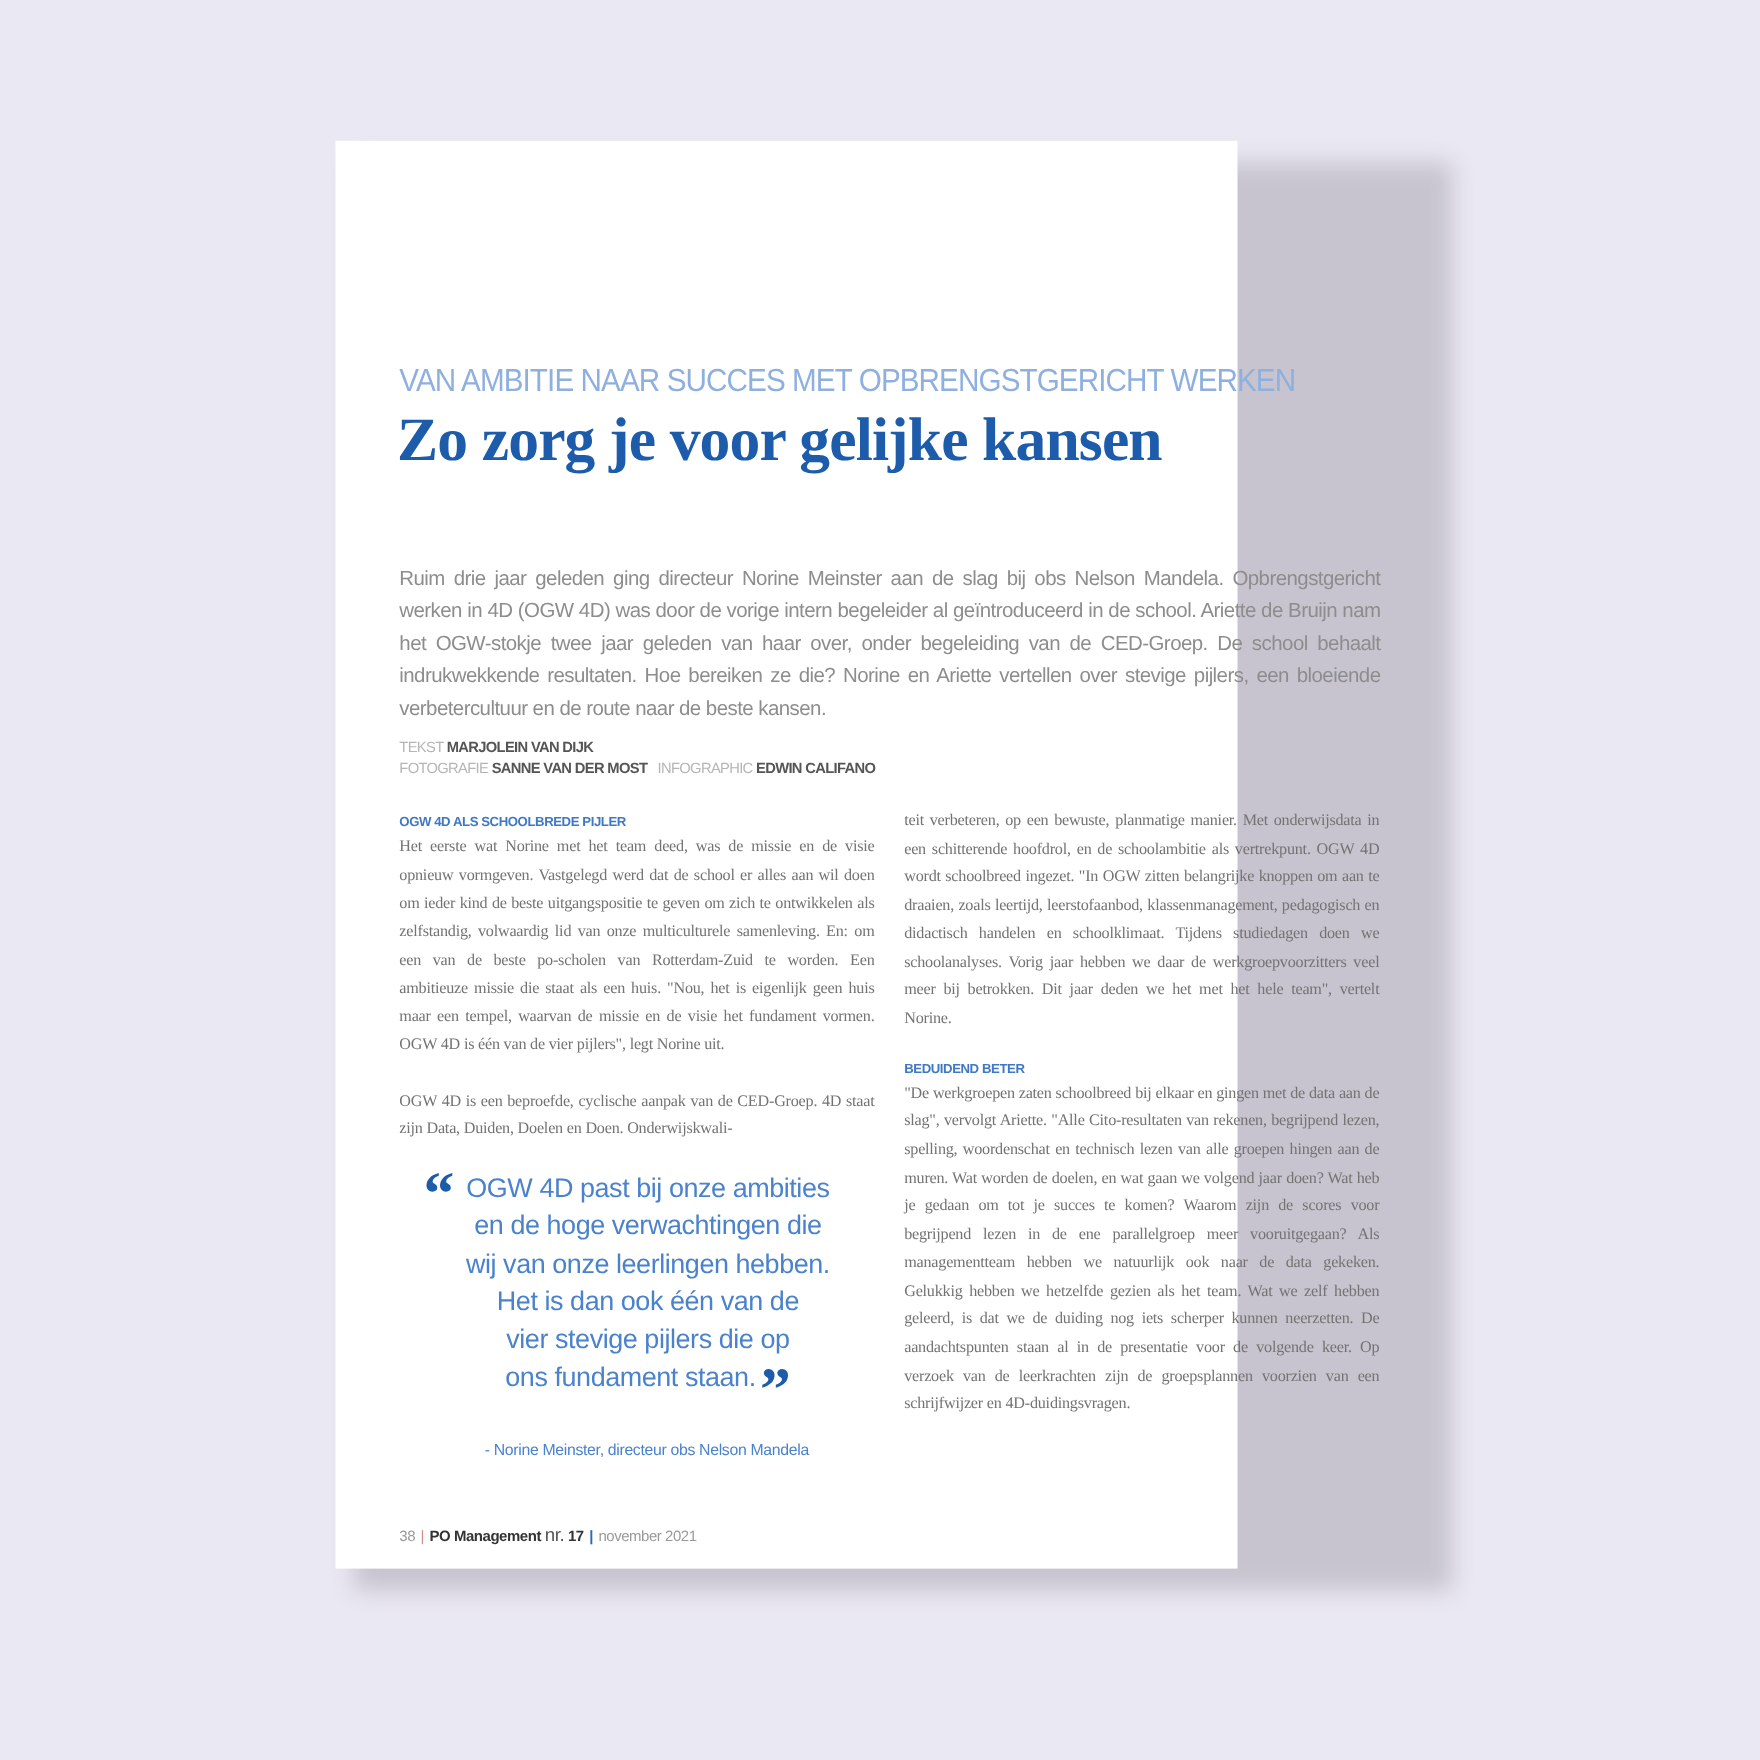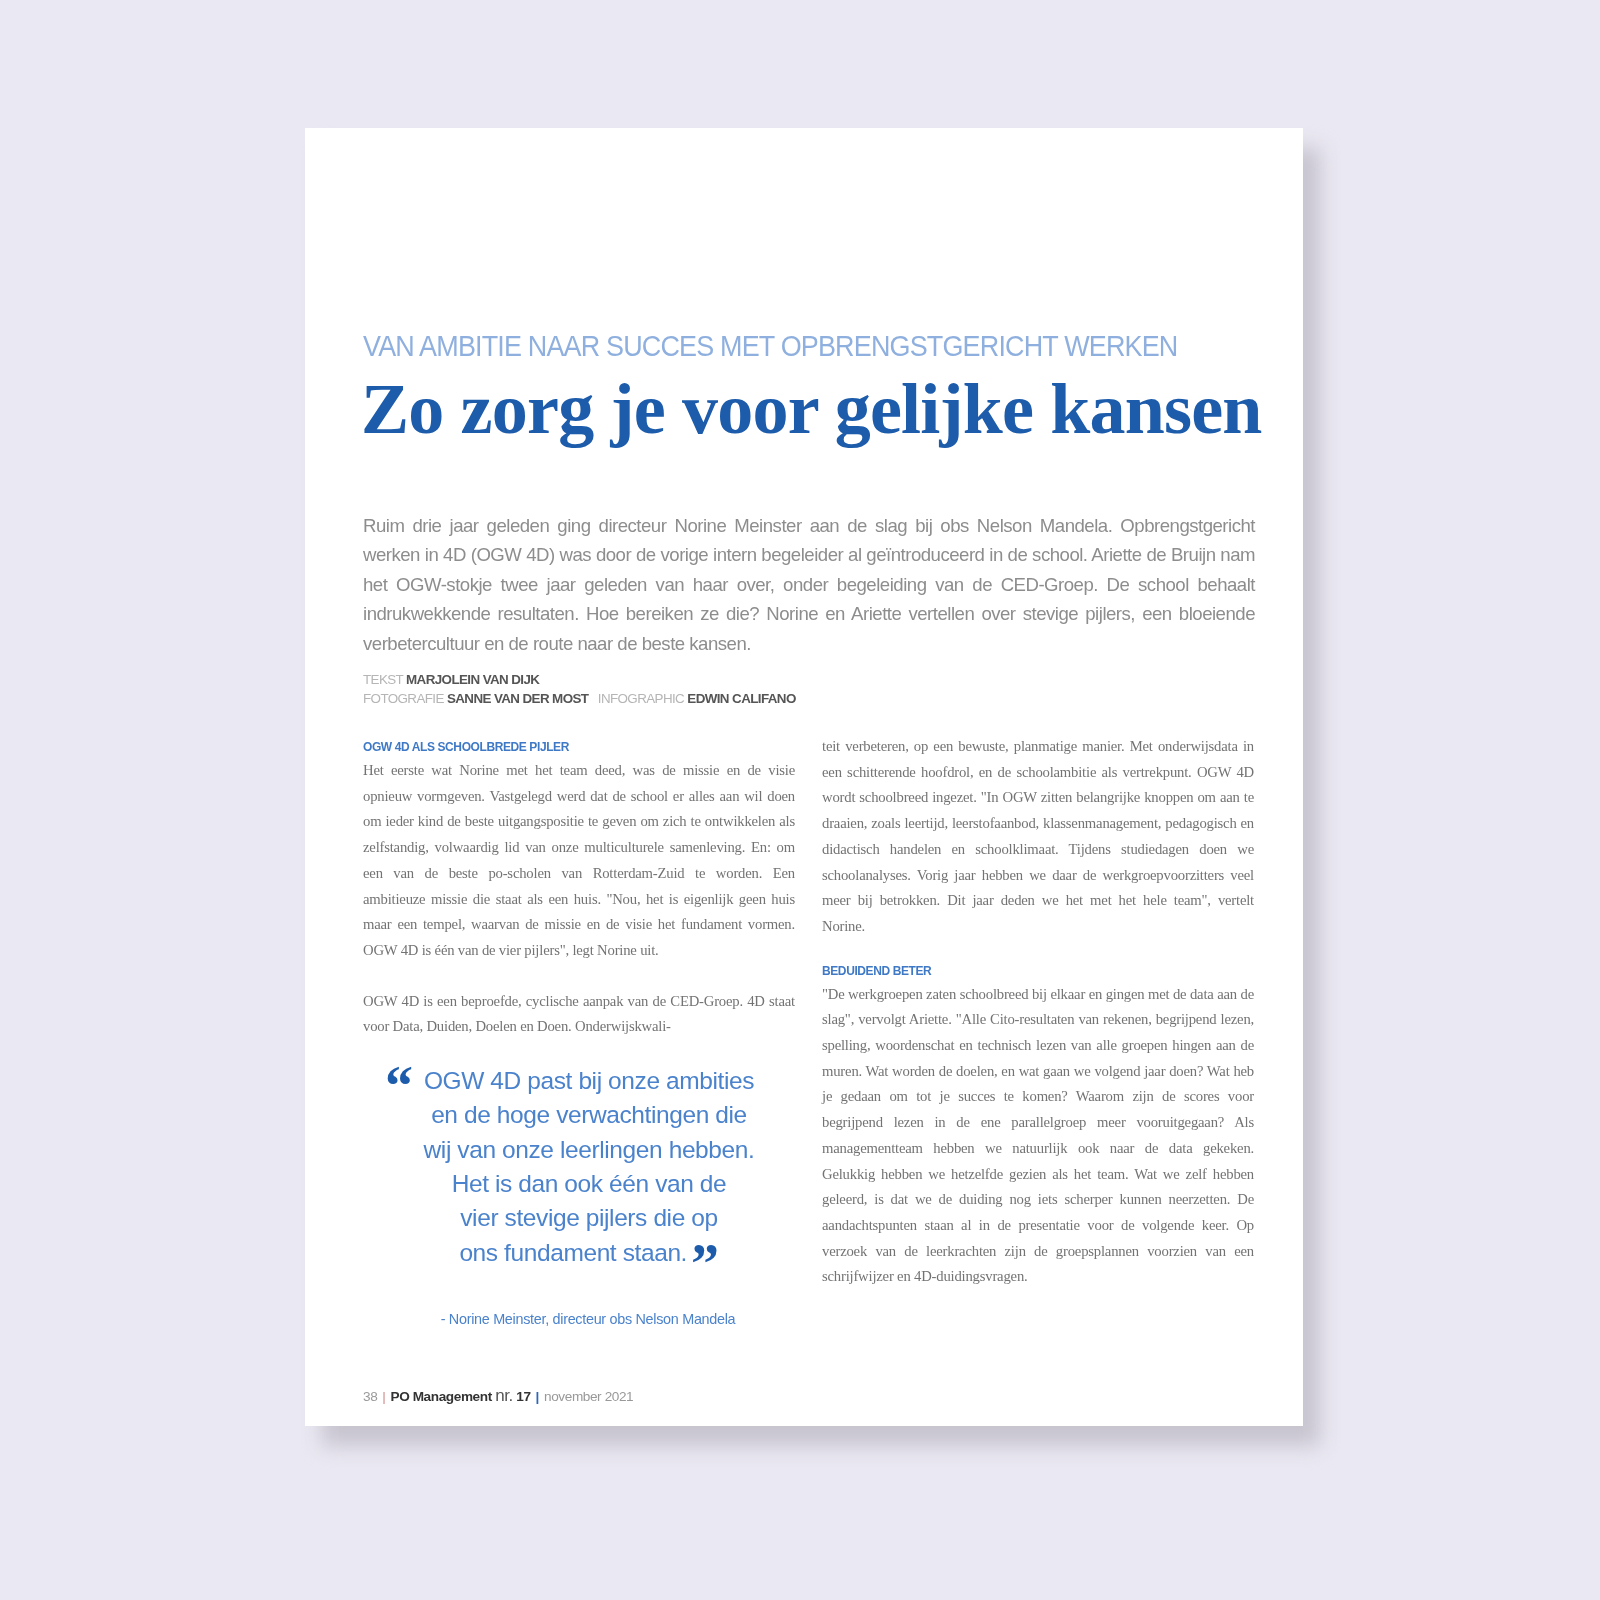--- a/index.html
+++ b/index.html
@@ -13,21 +13,21 @@
     .page-shadow {
       position: absolute;
       left: 322px; top: 148px;
       width: 998px; height: 1298px;
       background: #c7c4cf;
       filter: blur(10px);
     }
     .page {
       position: absolute;
       left: 305px; top: 128px;
-      width: 998px; height: 1298px;
+      width: 820px; height: 1298px;
       background: #ffffff;
     }
     .content {
       position: absolute;
       left: 58px; top: 0;
       width: 892px;
     }
     .kicker {
       position: absolute;
       top: 202px; left: 0;
@@ -38,21 +38,21 @@
       color: #8fb0df;
       white-space: nowrap;
       transform-origin: left top;
       transform: scaleX(0.93);
     }
     .headline {
       position: absolute;
       top: 240px; left: -2px;
       font-family: "Liberation Serif", serif;
       font-weight: bold;
-      font-size: 72px;
+      font-size: 56px;
       letter-spacing: -0.8px;
       color: #1d5cab;
       white-space: nowrap;
     }
     .intro {
       position: absolute;
       top: 364px; left: 0;
       width: 892px;
       font-family: "Liberation Sans", sans-serif;
       font-size: 18.6px;
@@ -184,21 +184,21 @@
         &nbsp;
         <span class="lbl">INFOGRAPHIC</span>
         <span class="val">EDWIN CALIFANO</span>
       </div>
     </div>
 
     <div class="col col-left">
       <div class="sec-head">OGW 4D ALS SCHOOLBREDE PIJLER</div>
       <p class="body-text">Het eerste wat Norine met het team deed, was de missie en de visie opnieuw vormgeven. Vastgelegd werd dat de school er alles aan wil doen om ieder kind de beste uitgangspositie te geven om zich te ontwikkelen als zelfstandig, volwaardig lid van onze multiculturele samenleving. En: om een van de beste po-scholen van Rotterdam-Zuid te worden. Een ambitieuze missie die staat als een huis. "Nou, het is eigenlijk geen huis maar een tempel, waarvan de missie en de visie het fundament vormen. OGW 4D is één van de vier pijlers", legt Norine uit.</p>
       <div class="para-gap"></div>
-      <p class="body-text">OGW 4D is een beproefde, cyclische aanpak van de CED-Groep. 4D staat voor Data, Duiden, Doelen en Doen. Onderwijskwali-</p>
+      <p class="body-text">OGW 4D is een beproefde, cyclische aanpak van de CED-Groep. 4D staat zijn Data, Duiden, Doelen en Doen. Onderwijskwali-</p>
 
       <div class="pull-quote">
         <span class="quote-open">“</span>
         <div class="quote-text">
           <div>OGW 4D past bij onze ambities</div>
           <div>en de hoge verwachtingen die</div>
           <div>wij van onze leerlingen hebben.</div>
           <div>Het is dan ook één van de</div>
           <div>vier stevige pijlers die op</div>
           <div><span>ons fundament staan.</span><span class="quote-close">”</span></div>

